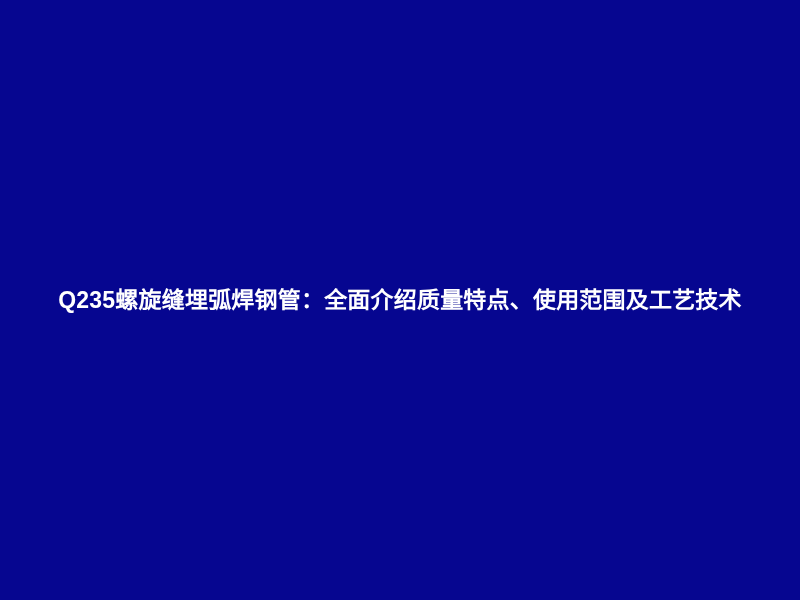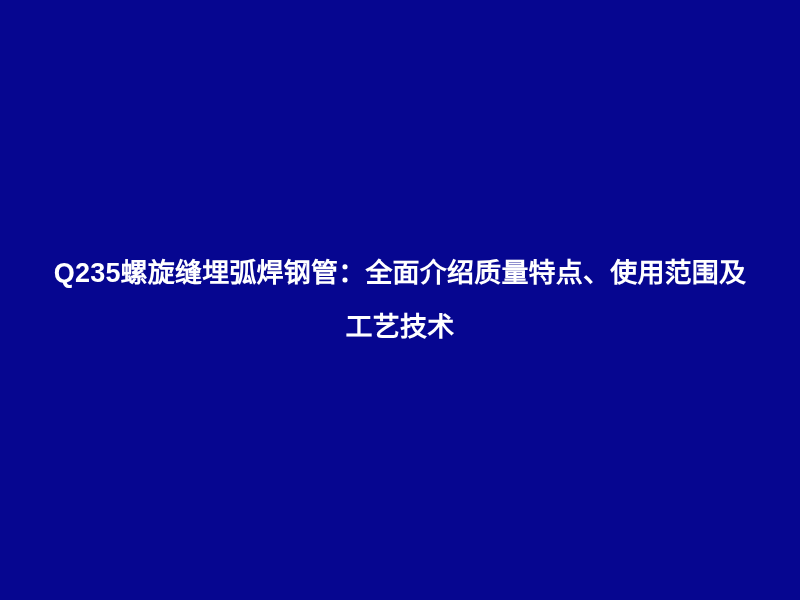--- a/index.html
+++ b/index.html
@@ -31,21 +31,21 @@
     margin: 0 auto;
     text-align: center;
     
     transform: translateY(0px);
   }
 
   #slide-title {
     margin: 0;
     padding: 0;
     font-family: "Liberation Sans", "DejaVu Sans", sans-serif;
-    font-size: 27px;
+    font-size: 23px;
     font-weight: 700;
     line-height: 54px;
     letter-spacing: 0.2px;
     text-align: center;
     word-break: break-all;
     white-space: normal;
   }
 </style>
 </head>
 <body style="background-color: rgb(6, 6, 144);">

